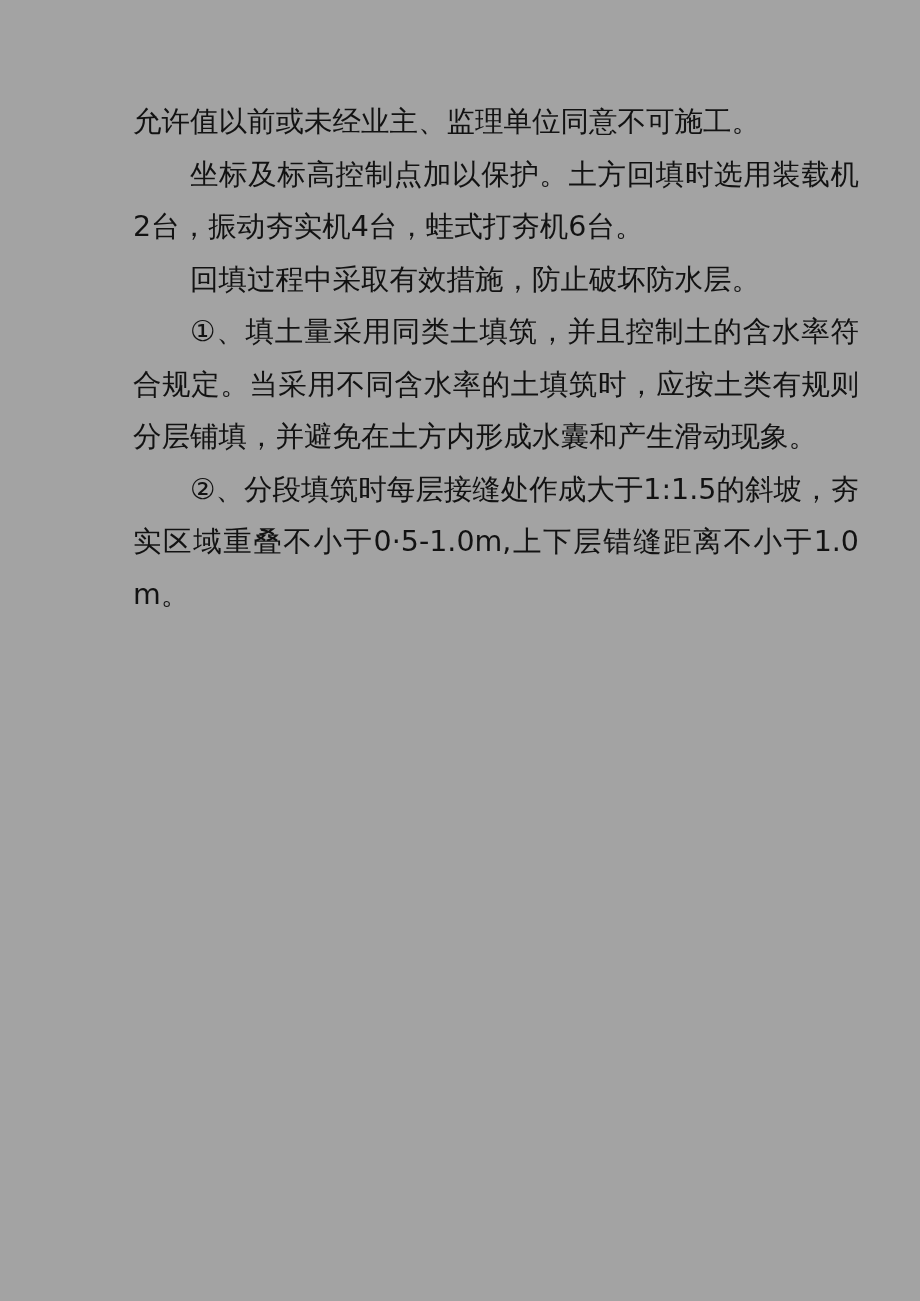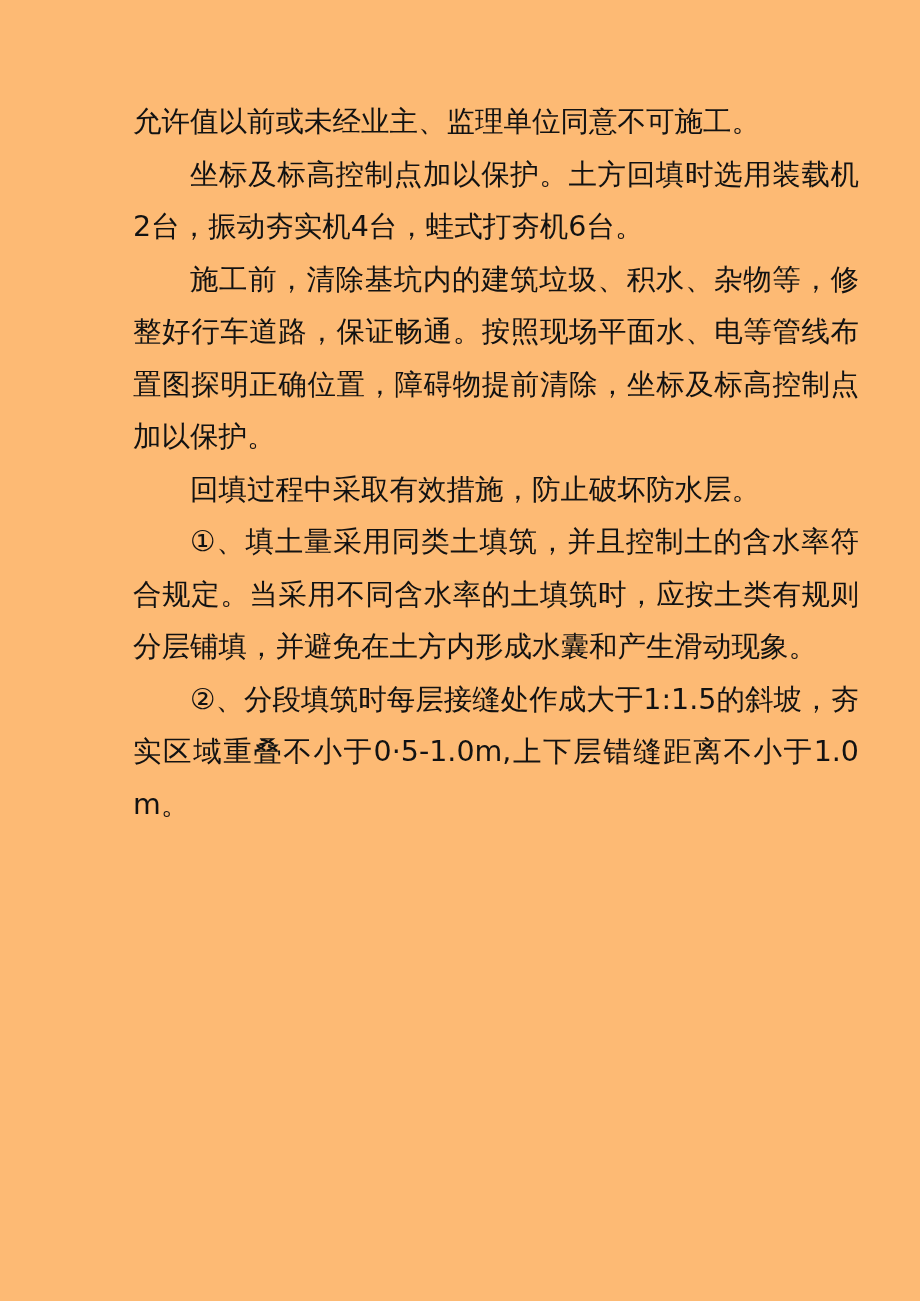--- a/index.html
+++ b/index.html
@@ -14,21 +14,21 @@
     position: relative;
     overflow: hidden;
     font-family: "DejaVu Sans", "Liberation Sans", sans-serif;
   }
   .page {
     position: absolute;
     left: 0;
     top: 0;
     width: 920px;
     height: 1301px;
-    background: #fdba74;
+    background: #a3a3a3;
   }
   .text-body {
     position: absolute;
     left: 133px;
     top: 96px;
     width: 726px;
   }
   p.para {
     margin: 0 0 0 0;
     padding: 0;
@@ -46,19 +46,18 @@
   p.indent1 { text-indent: 12px; }
   p.indent0 { text-indent: 0px; }
 </style>
 </head>
 <body>
 
 <div class="page">
   <div class="text-body">
     <p class="para indent0">允许值以前或未经业主、监理单位同意不可施工。</p>
     <p class="para indent2">坐标及标高控制点加以保护。土方回填时选用装载机2台，振动夯实机4台，蛙式打夯机6台。</p>
-    <p class="para indent2">施工前，清除基坑内的建筑垃圾、积水、杂物等，修整好行车道路，保证畅通。按照现场平面水、电等管线布置图探明正确位置，障碍物提前清除，坐标及标高控制点加以保护。</p>
     <p class="para indent2">回填过程中采取有效措施，防止破坏防水层。</p>
     <p class="para indent2">①、填土量采用同类土填筑，并且控制土的含水率符合规定。当采用不同含水率的土填筑时，应按土类有规则分层铺填，并避免在土方内形成水囊和产生滑动现象。</p>
     <p class="para indent2">②、分段填筑时每层接缝处作成大于1:1.5的斜坡，夯实区域重叠不小于0·5-1.0m,上下层错缝距离不小于1.0m。</p>
 
   </div>
 </div>
 
 </body></html>

